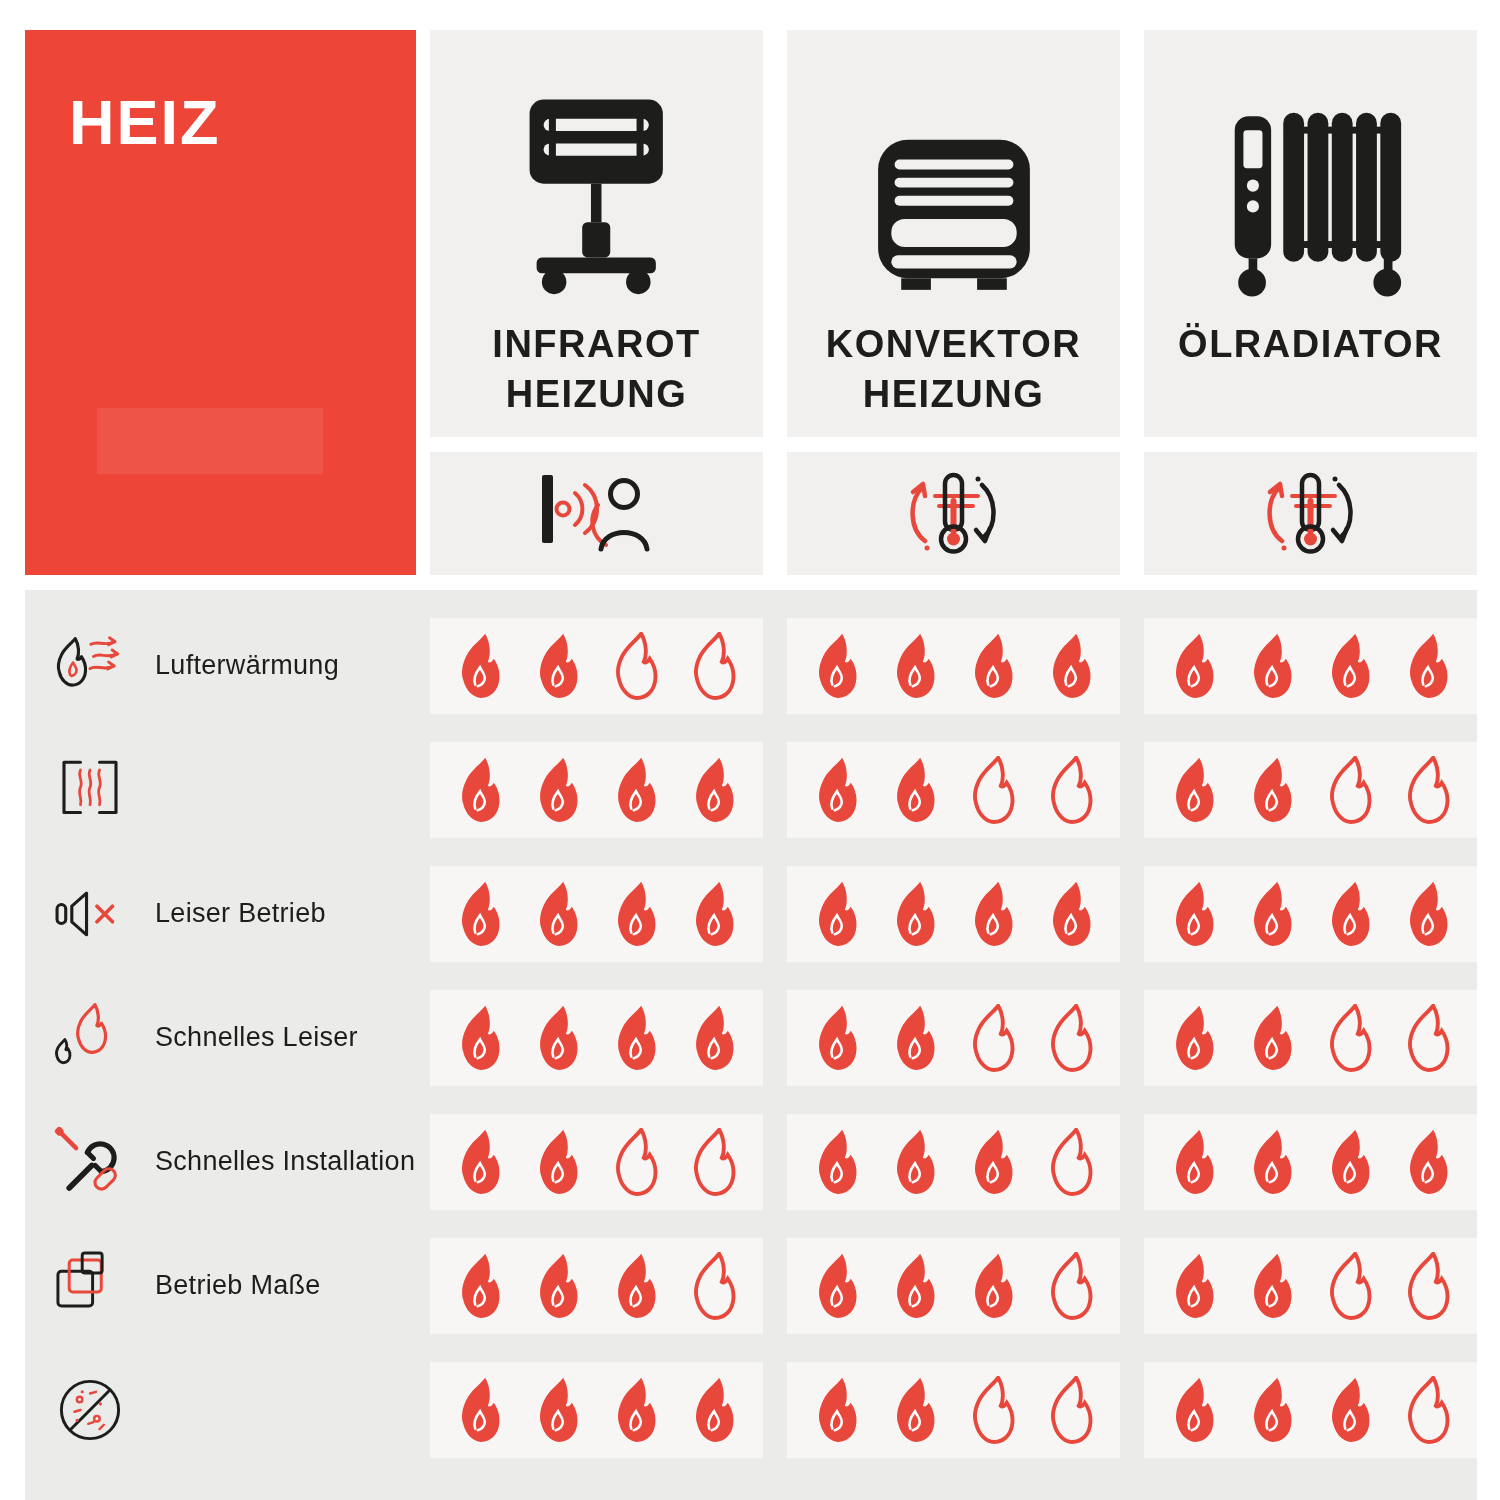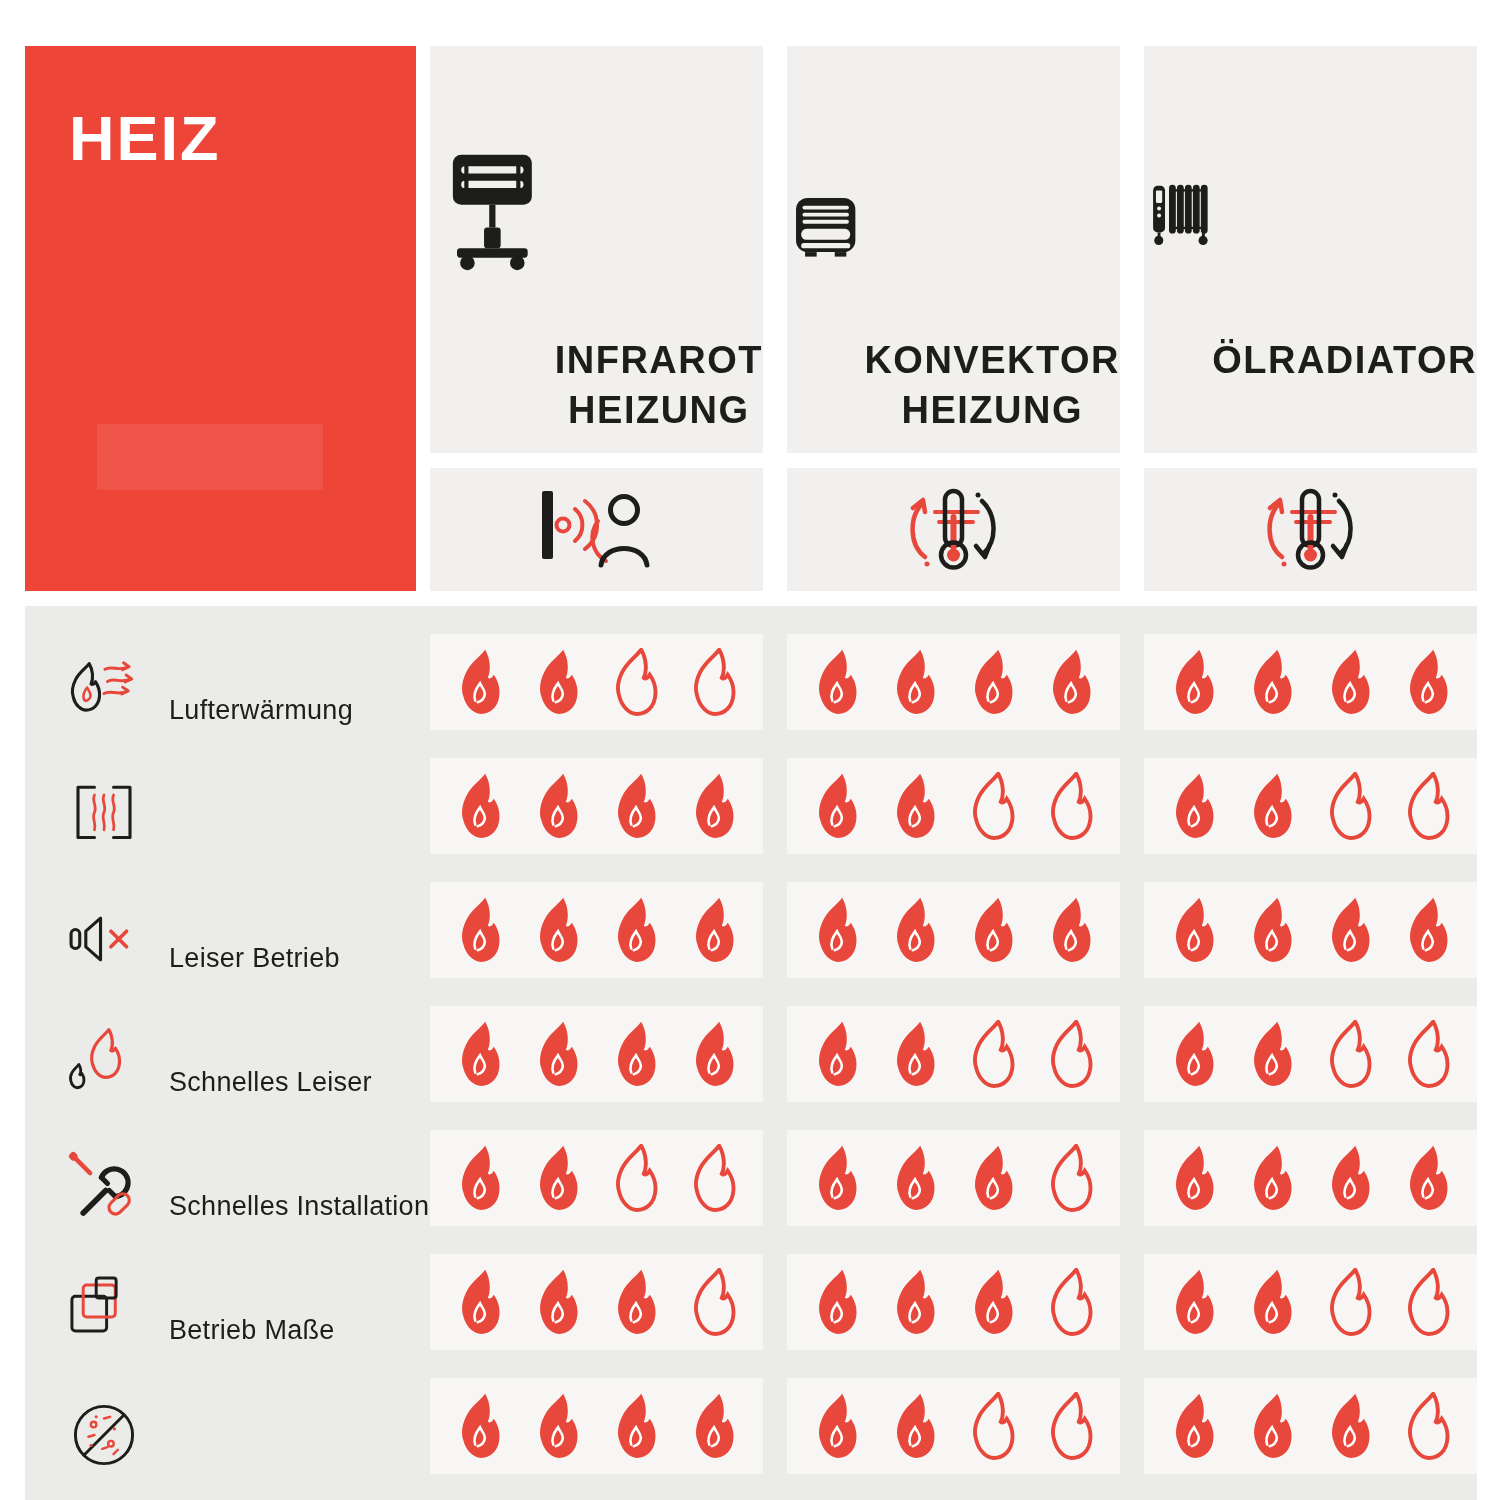--- a/index.html
+++ b/index.html
@@ -14,39 +14,39 @@
   html,body{width:1500px;height:1500px;background:#fff;}
   body{font-family:"Liberation Sans", sans-serif;color:var(--ink);}
   .page{position:relative;width:1500px;height:1500px;overflow:hidden;}
 
   
   .header{
     display:grid;
     grid-template-columns:381px 333px 333px 333px;
     grid-template-rows:407px 123px;
     column-gap:24px;row-gap:15px;
-    padding:46px 23px 0 25px;
+    padding:30px 23px 0 25px;
   }
   .brand{
     grid-row:1/3;
     width:391px;height:545px;
     background:var(--red);
     position:relative;
   }
   .brand-title{
     padding:52px 0 0 44px;
     font-size:63px;font-weight:bold;color:#fff;
     letter-spacing:2px;line-height:1.28;
   }
   .brand-title span{display:block;}
   .wm{position:absolute;left:72px;top:378px;width:226px;height:66px;background:rgba(255,255,255,0.08);}
 
   .col-header{
     background:var(--panel);
-    display:flex;flex-direction:row;align-items:flex-start;
+    display:flex;flex-direction:column;align-items:center;
   }
   .dev{display:block;}
   .dev-infrared{height:228px;margin-top:52px;}
   .dev-convector{height:198px;margin-top:80px;}
   .dev-radiator{height:208px;margin-top:62px;}
   .col-title{
     margin-top:auto;margin-bottom:14px;
     height:104px;
     font-size:38px;font-weight:bold;letter-spacing:1.5px;
     line-height:1.32;text-align:center;
@@ -64,22 +64,22 @@
   .table{
     margin:15px 23px 0 25px;
     background:var(--table);
     padding:28px 0 44px 0;
     display:grid;
     grid-template-columns:381px 333px 333px 333px;
     column-gap:24px;row-gap:28px;
   }
   .row{display:contents;}
   .feature{
-    display:flex;align-items:flex-end;gap:26px;
-    padding-left:40px;height:96px;
+    display:flex;align-items:center;gap:26px;
+    padding-left:26px;height:96px;
   }
   .f-icon{flex:none;width:78px;height:78px;display:flex;align-items:center;justify-content:center;}
   .f-icon svg{width:78px;height:78px;}
   .f-label{font-size:27px;line-height:1.4;letter-spacing:0.3px;}
   .f-label span{display:block;white-space:nowrap;}
   .f-label span:empty{display:none;}
 
   .cell{
     background:var(--cell);
     height:96px;

